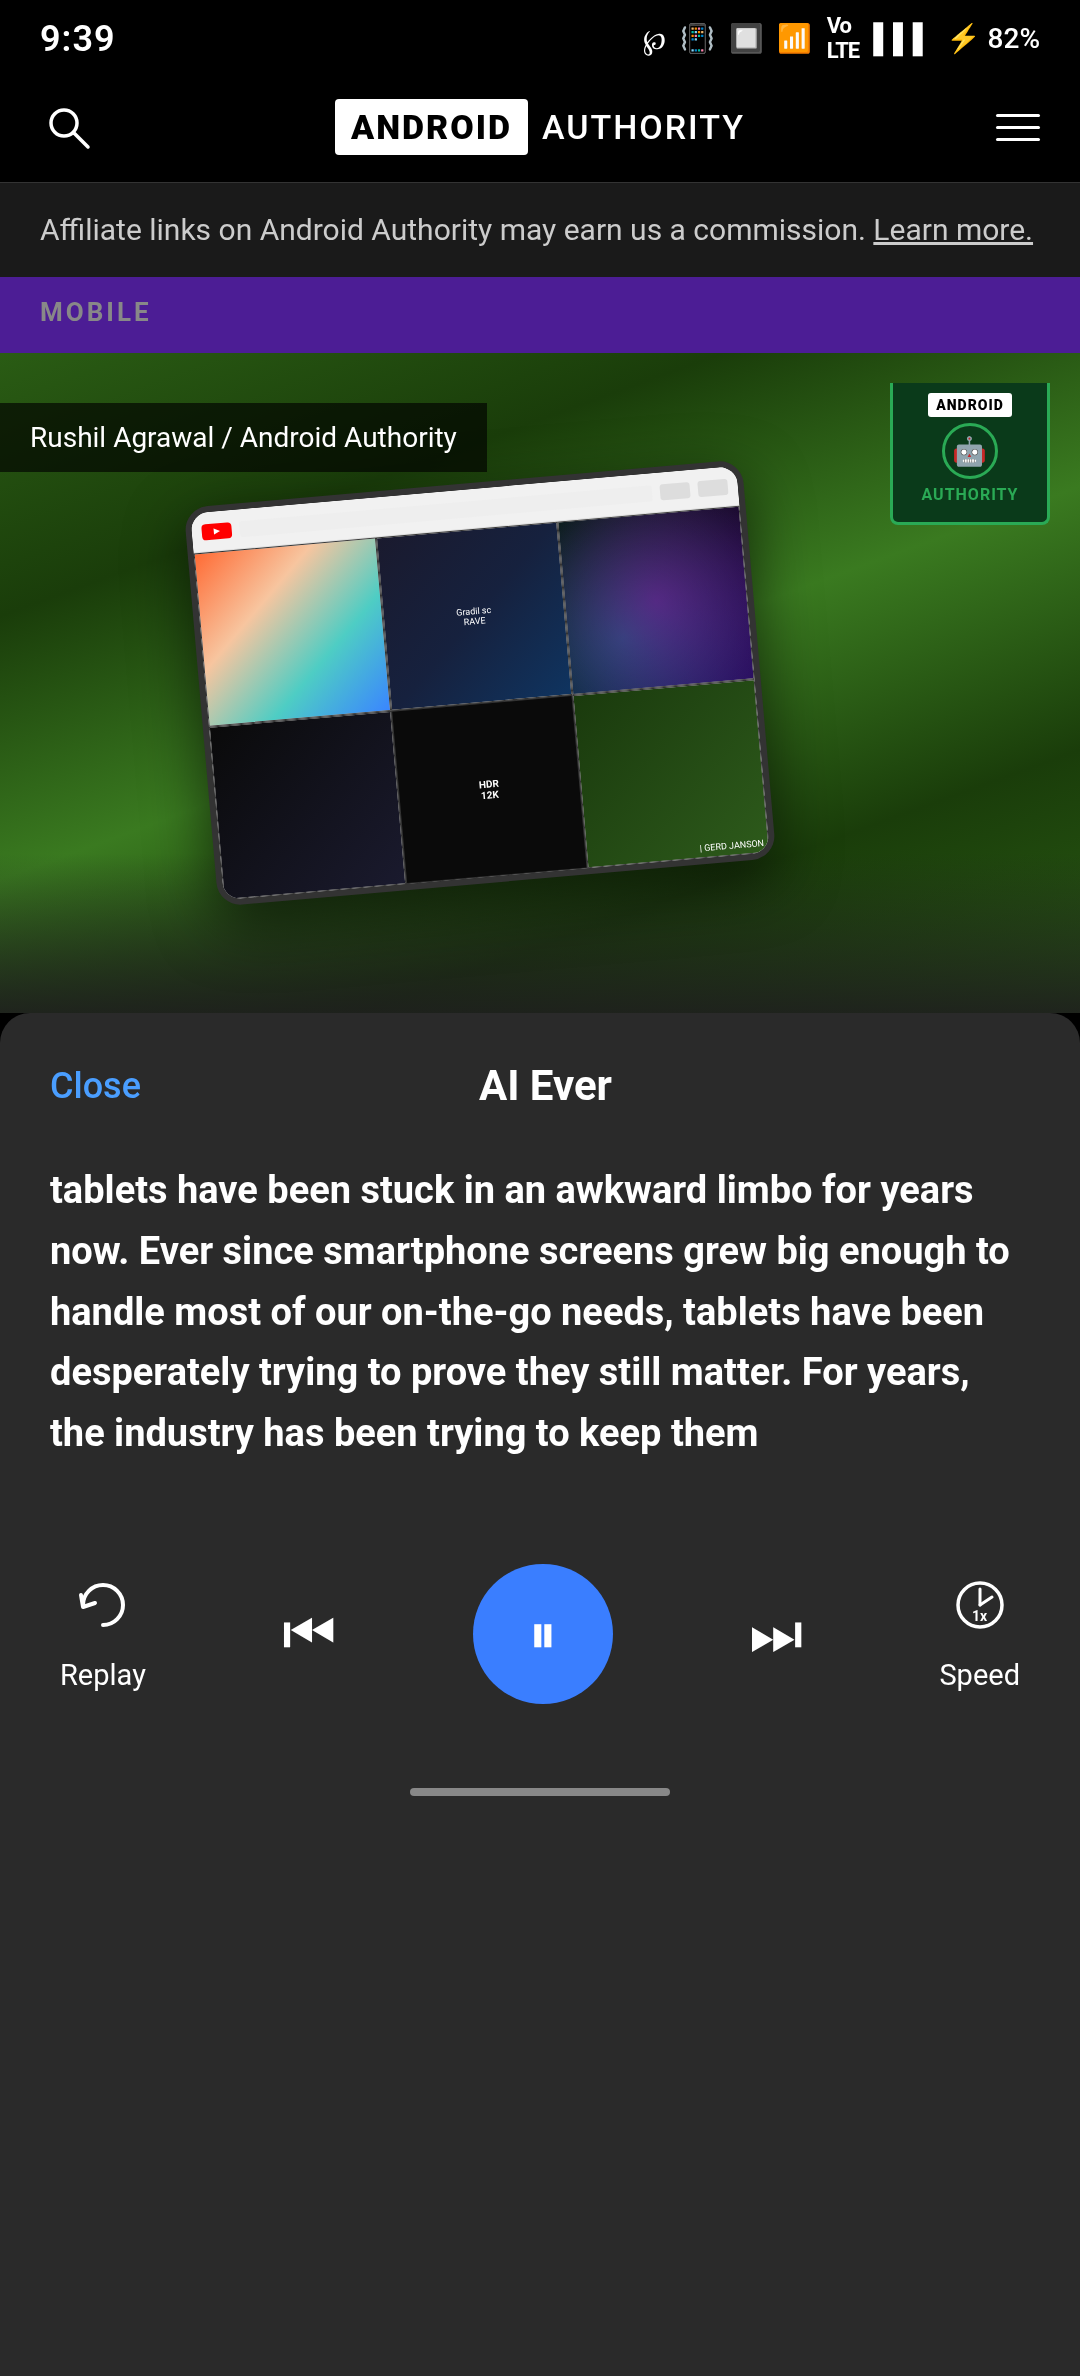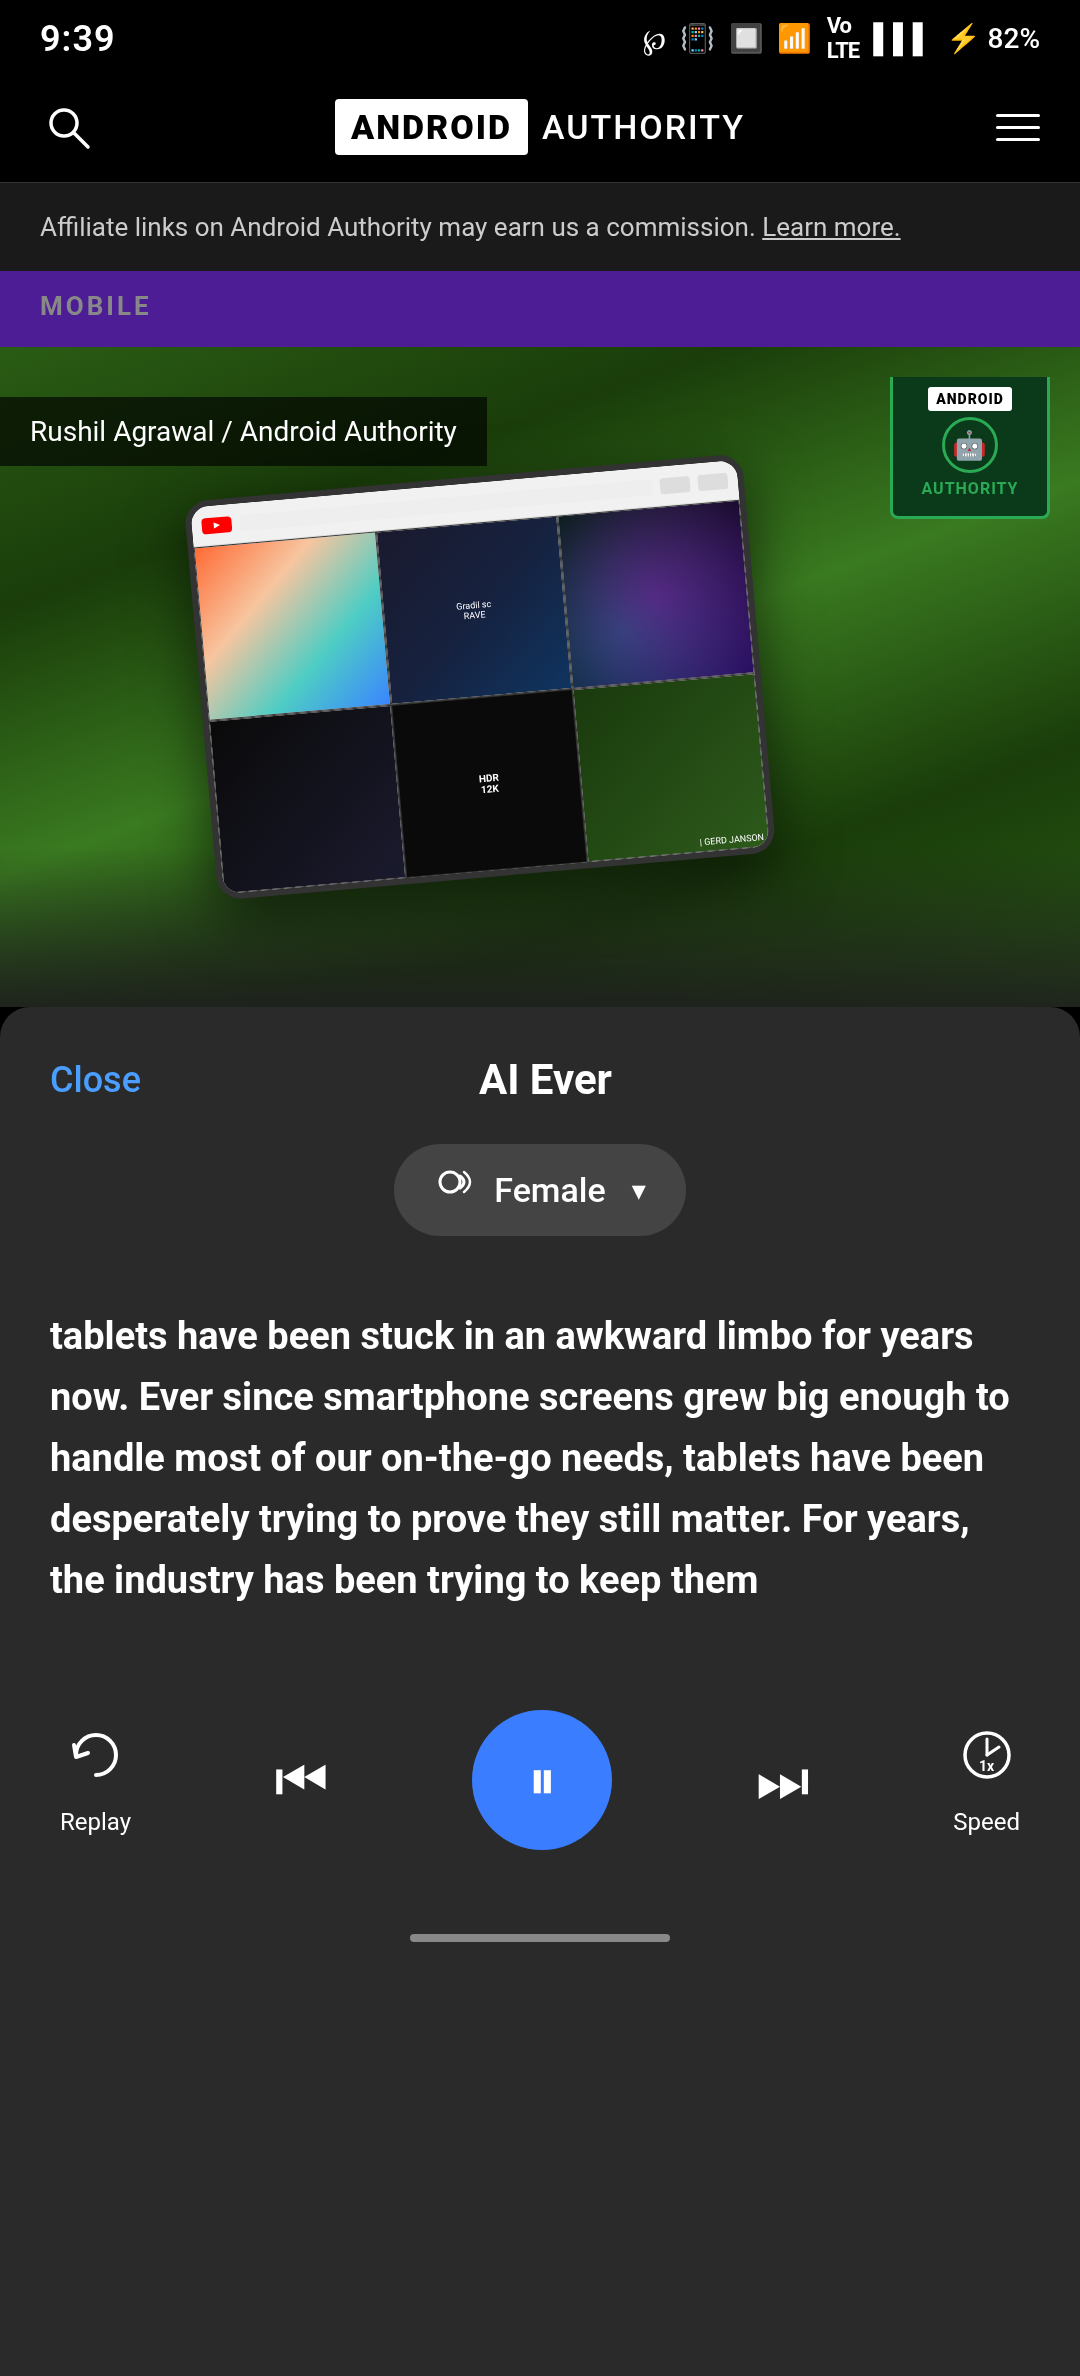--- a/index.html
+++ b/index.html
@@ -97,21 +97,21 @@
     }
 
     
     .affiliate-bar {
       background: #1a1a1a;
       padding: 26px 40px;
       border-top: 1px solid #333;
     }
     .affiliate-text {
       color: #ccc;
-      font-size: 26px;
+      font-size: 30px;
       line-height: 1.4;
     }
     .affiliate-link {
       color: #ccc;
       text-decoration: underline;
     }
 
     
     .category-label {
       background: #4c1d95;
@@ -364,21 +364,21 @@
       flex-direction: column;
       align-items: center;
       gap: 14px;
       color: #fff;
     }
     .ctrl-icon {
       font-size: 52px;
       line-height: 1;
     }
     .ctrl-label {
-      font-size: 24px;
+      font-size: 29px;
       color: #fff;
     }
     .play-pause-btn {
       width: 140px;
       height: 140px;
       background: #3a7eff;
       border-radius: 50%;
       display: flex;
       align-items: center;
       justify-content: center;
@@ -494,33 +494,20 @@
 </div>
 
 <div class="bottom-sheet">
 
   <div class="sheet-header">
     <span class="close-btn">Close</span>
     <span class="sheet-title">AI Ever</span>
     <div class="sheet-header-spacer"></div>
   </div>
 
-  <div class="voice-selector">
-    <div class="voice-pill">
-      <span class="voice-icon">
-        <svg width="40" height="40" viewBox="0 0 40 40" fill="none">
-          <circle cx="16" cy="16" r="10" stroke="white" stroke-width="3"></circle>
-          <path d="M26 10 Q34 16 26 22" stroke="white" stroke-width="3" fill="none" stroke-linecap="round"></path>
-          <path d="M30 6 Q42 16 30 26" stroke="white" stroke-width="2.5" fill="none" stroke-linecap="round"></path>
-        </svg>
-      </span>
-      <span class="voice-label">Female</span>
-      <span class="voice-chevron">▾</span>
-    </div>
-  </div>
 
   <div class="article-text-area">
     <p class="article-text">tablets have been stuck in an awkward limbo for years now. Ever since smartphone screens grew big enough to handle most of our on-the-go needs, tablets have been desperately trying to prove they still matter. For years, the industry has been trying to keep them</p>
   </div>
 
   <div class="playback-controls">
 
     <div class="ctrl-btn">
       <span class="ctrl-icon">
         <svg width="60" height="60" viewBox="0 0 60 60" fill="none">

